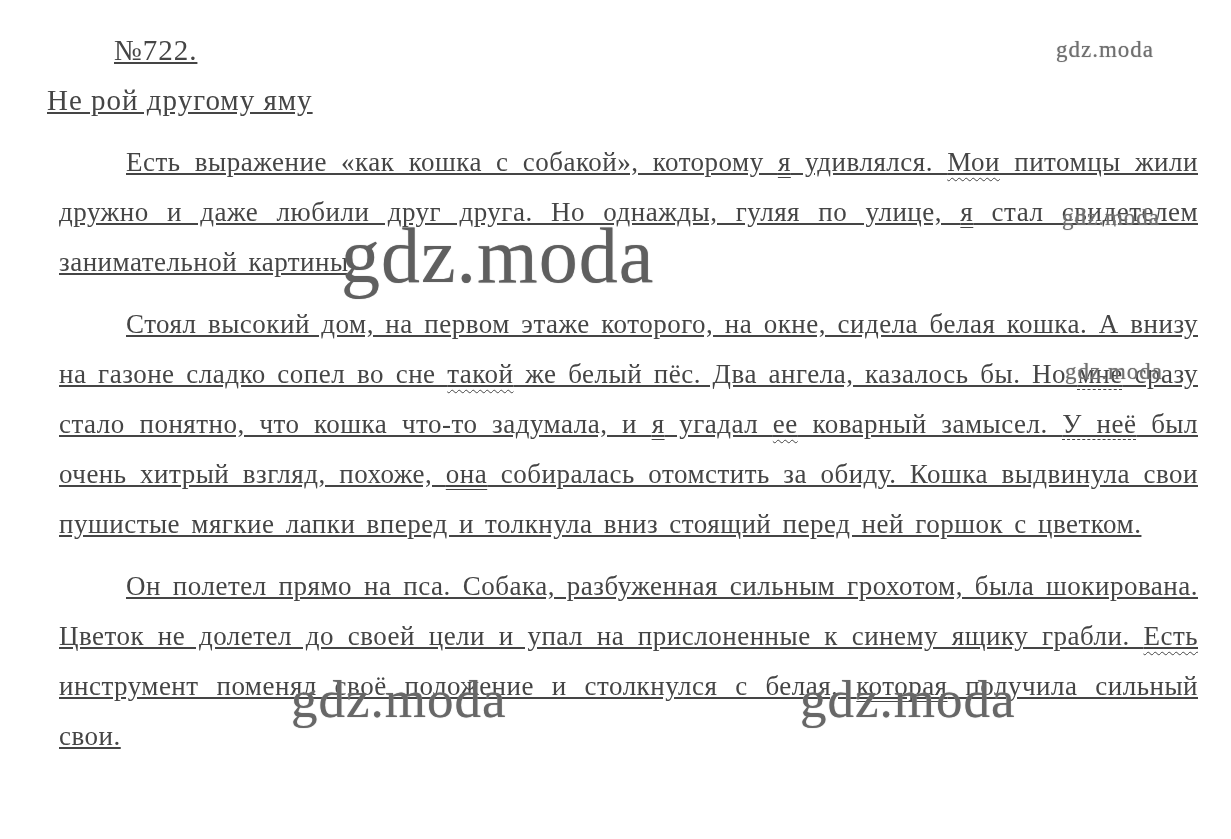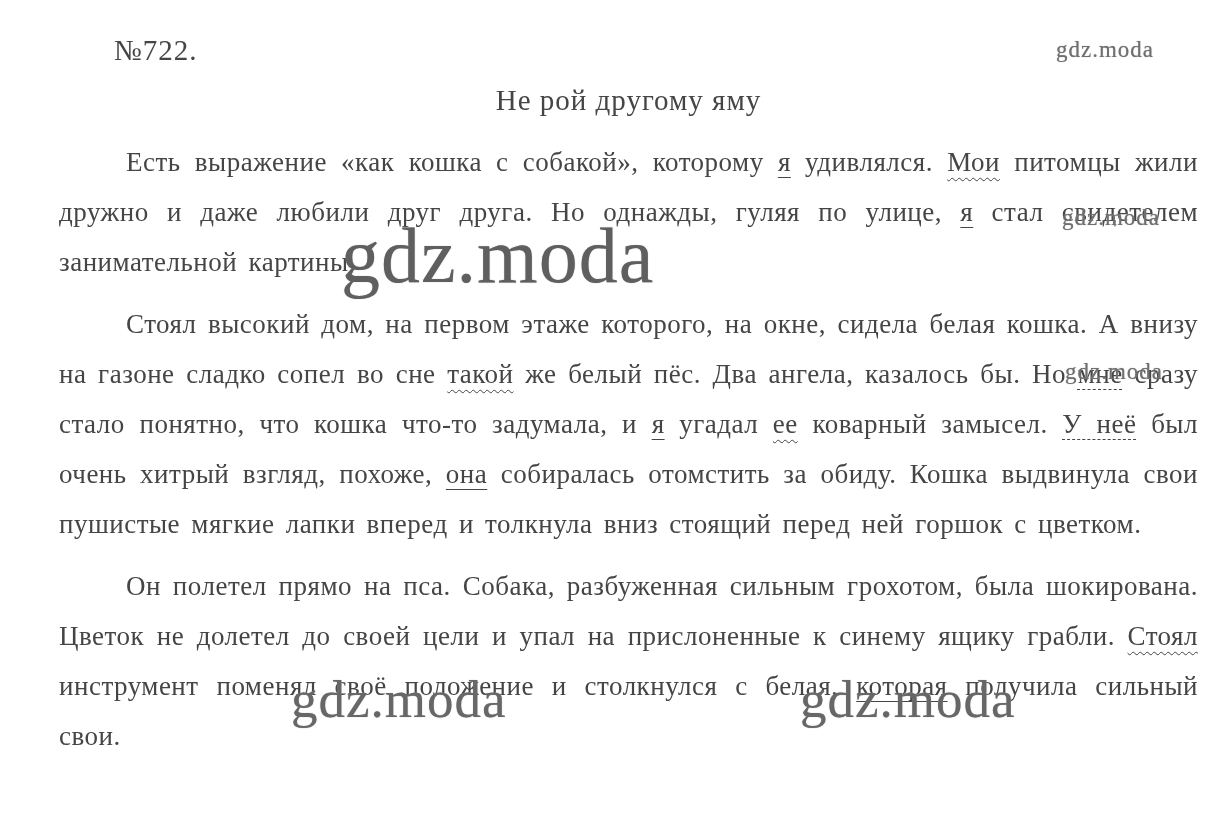--- a/index.html
+++ b/index.html
@@ -7,34 +7,34 @@
     position:relative;
     width:1231px;height:839px;
     background:#ffffff;
     font-family:"Liberation Serif", serif;
     color:#454545;
     overflow:hidden;
     margin:0 auto;
   }
   .content{
     padding:25px 21px 0 47px;
+    text-decoration:underline;
   }
   .exnum{
     display:block;
     margin-left:67px;
     font-size:29px;
     line-height:50px;
     letter-spacing:1px;
   }
   .title{
     margin:0;
     font-size:29px;
     line-height:50px;
     font-weight:normal;
-    text-align:center;
     letter-spacing:1px;
   }
   .para{
     margin:12px;
     font-size:27px;
     line-height:50px;
     text-align:justify;
     text-indent:67px;
     word-spacing:4px;
     letter-spacing:0.5px;
@@ -73,16 +73,16 @@
   <span class="wm wm-large wm-big">gdz.moda</span>
   <span class="wm wm-small wm-line5-right">gdz.moda</span>
   <span class="wm wm-medium wm-bottom-left">gdz.moda</span>
   <span class="wm wm-medium wm-bottom-right">gdz.moda</span>
 
   <div class="content">
     <span class="exnum">№722.</span>
     <h1 class="title">Не рой другому яму</h1>
     <p class="para"><span>Есть выражение «как кошка с собакой», которому </span><span class="u u-solid">я</span><span> удивлялся. </span><span class="u u-wavy">Мои</span><span> питомцы жили дружно и даже любили друг друга. Но однажды, гуляя по улице, </span><span class="u u-solid">я</span><span> стал свидетелем занимательной картины</span></p>
     <p class="para"><span>Стоял высокий дом, на первом этаже которого, на окне, сидела белая кошка. А внизу на газоне сладко сопел во сне </span><span class="u u-wavy">такой</span><span> же белый пёс. Два ангела, казалось бы. Но </span><span class="u u-dashed">мне</span><span> сразу стало понятно, что кошка что-то задумала, и </span><span class="u u-solid">я</span><span> угадал </span><span class="u u-wavy">ее</span><span> коварный замысел. </span><span class="u u-dashed">У неё</span><span> был очень хитрый взгляд, похоже, </span><span class="u u-solid">она</span><span> собиралась отомстить за обиду. Кошка выдвинула свои пушистые мягкие лапки вперед и толкнула вниз стоящий перед ней горшок с цветком.</span></p>
-    <p class="para"><span>Он полетел прямо на пса. Собака, разбуженная сильным грохотом, была шокирована. Цветок не долетел до своей цели и упал на прислоненные к синему ящику грабли. </span><span class="u u-wavy">Стоял</span><span> инструмент поменял своё положение и столкнулся с белая, </span><span class="u u-solid">которая</span><span> получила сильный свои.</span></p>
+    <p class="para"><span>Он полетел прямо на пса. Собака, разбуженная сильным грохотом, была шокирована. Цветок не долетел до своей цели и упал на прислоненные к синему ящику грабли. </span><span class="u u-wavy">Есть</span><span> инструмент поменял своё положение и столкнулся с белая, </span><span class="u u-solid">которая</span><span> получила сильный свои.</span></p>
   </div>
 
 </div>
 
 </body></html>

